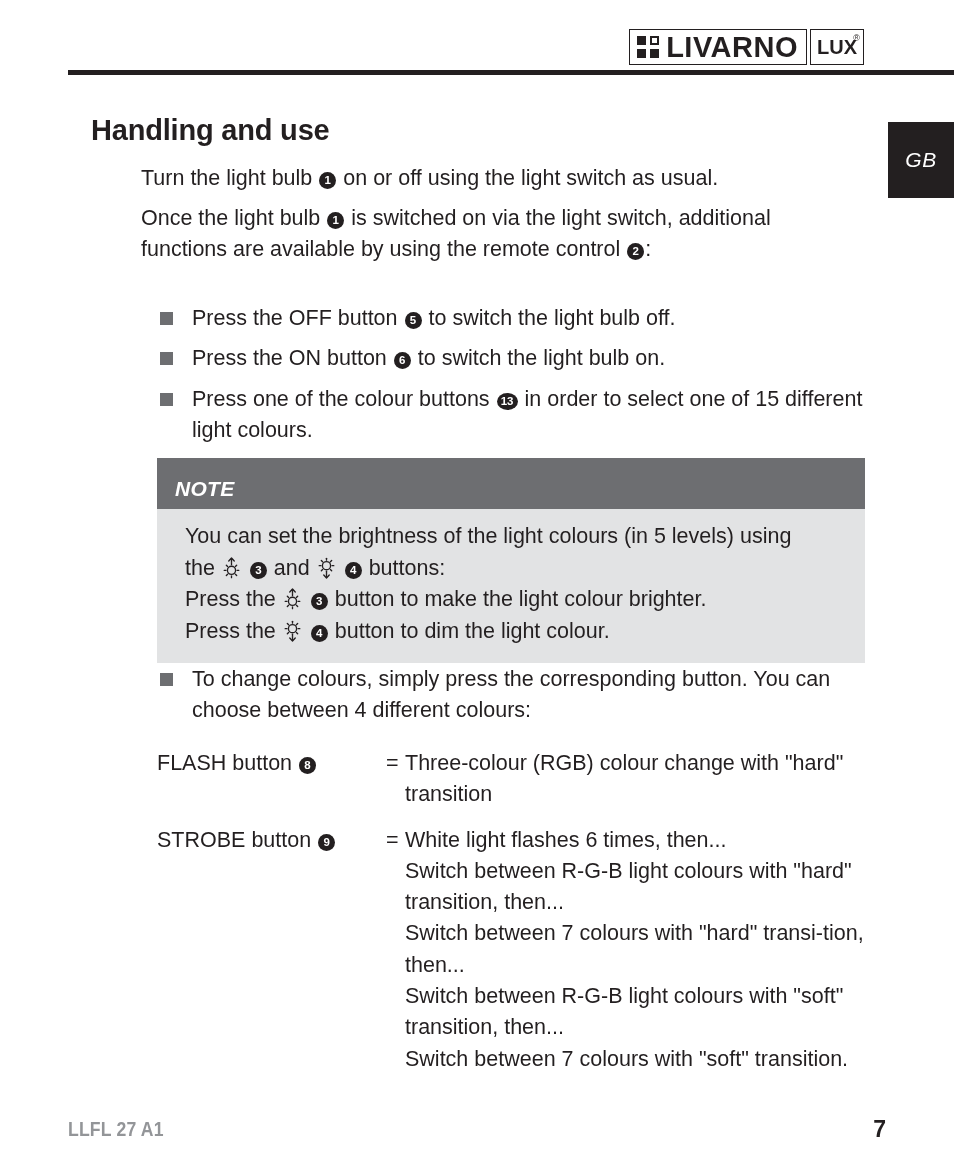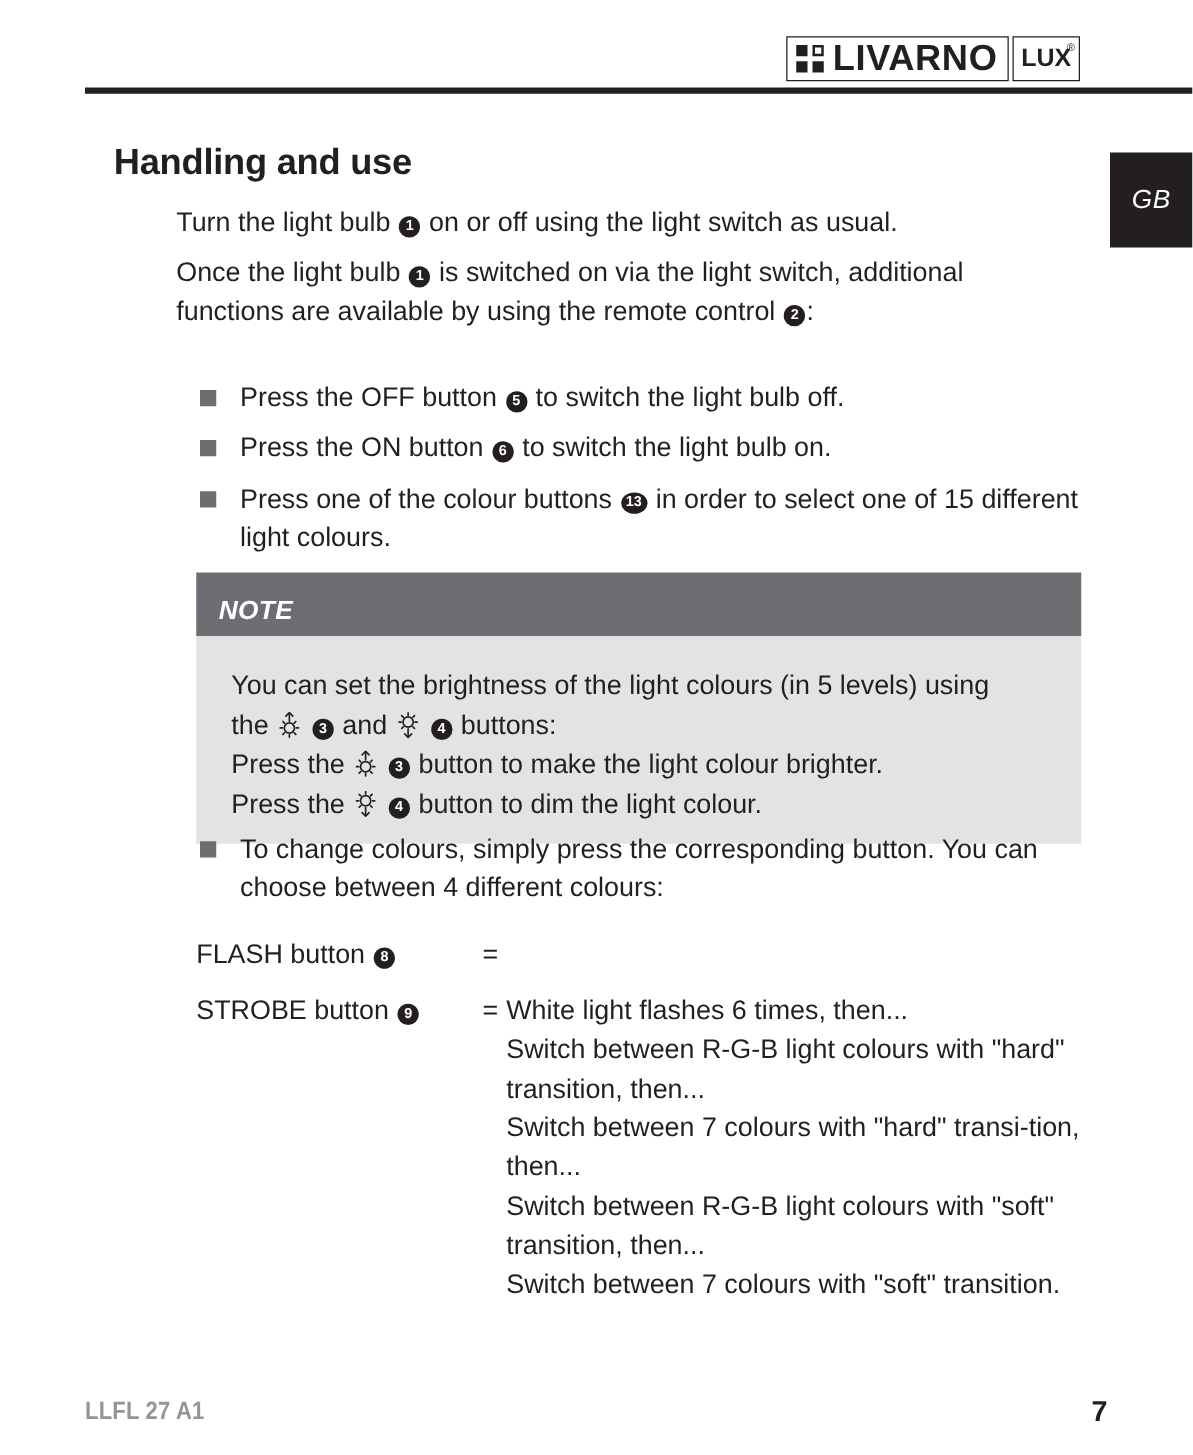--- a/index.html
+++ b/index.html
@@ -197,21 +197,21 @@
     background: #6d6e71;
     color: #ffffff;
     font-style: italic;
     font-weight: bold;
     font-size: 21px;
     padding: 19px 0 8px 18px;
     letter-spacing: 0.3px;
   }
   #note-body {
     background: #e2e3e4;
-    padding: 24px 18px 16px 28px;
+    padding: 12px 18px 16px 28px;
     font-size: 21.5px;
     line-height: 1.47;
     color: #231f20;
   }
   .note-line { white-space: nowrap; }
 
   
   .sun-icon {
     display: inline-block;
     width: 19px;
@@ -393,20 +393,23 @@
       <div class="bullet-row">
         <span class="bullet-sq"></span>
         <span class="bullet-text">To change colours, simply press the corresponding button. You can choose between 4 different colours:</span>
       </div>
     </div>
 
   <div id="defs">
       <div class="def-row">
         <div class="def-term">FLASH button <span class="marker">8</span></div>
         <div class="def-eq">=</div>
+        <div class="def-desc">
+          <div>Three-colour (RGB) colour change with "hard" transition</div>
+        </div>
       </div>
       <div class="def-row">
         <div class="def-term">STROBE button <span class="marker">9</span></div>
         <div class="def-eq">=</div>
         <div class="def-desc">
           <div>White light flashes 6 times, then...</div>
           <div>Switch between R-G-B light colours with "hard" transition, then...</div>
           <div>Switch between 7 colours with "hard" transi-tion, then...</div>
           <div>Switch between R-G-B light colours with "soft" transition, then...</div>
           <div>Switch between 7 colours with "soft" transition.</div>

